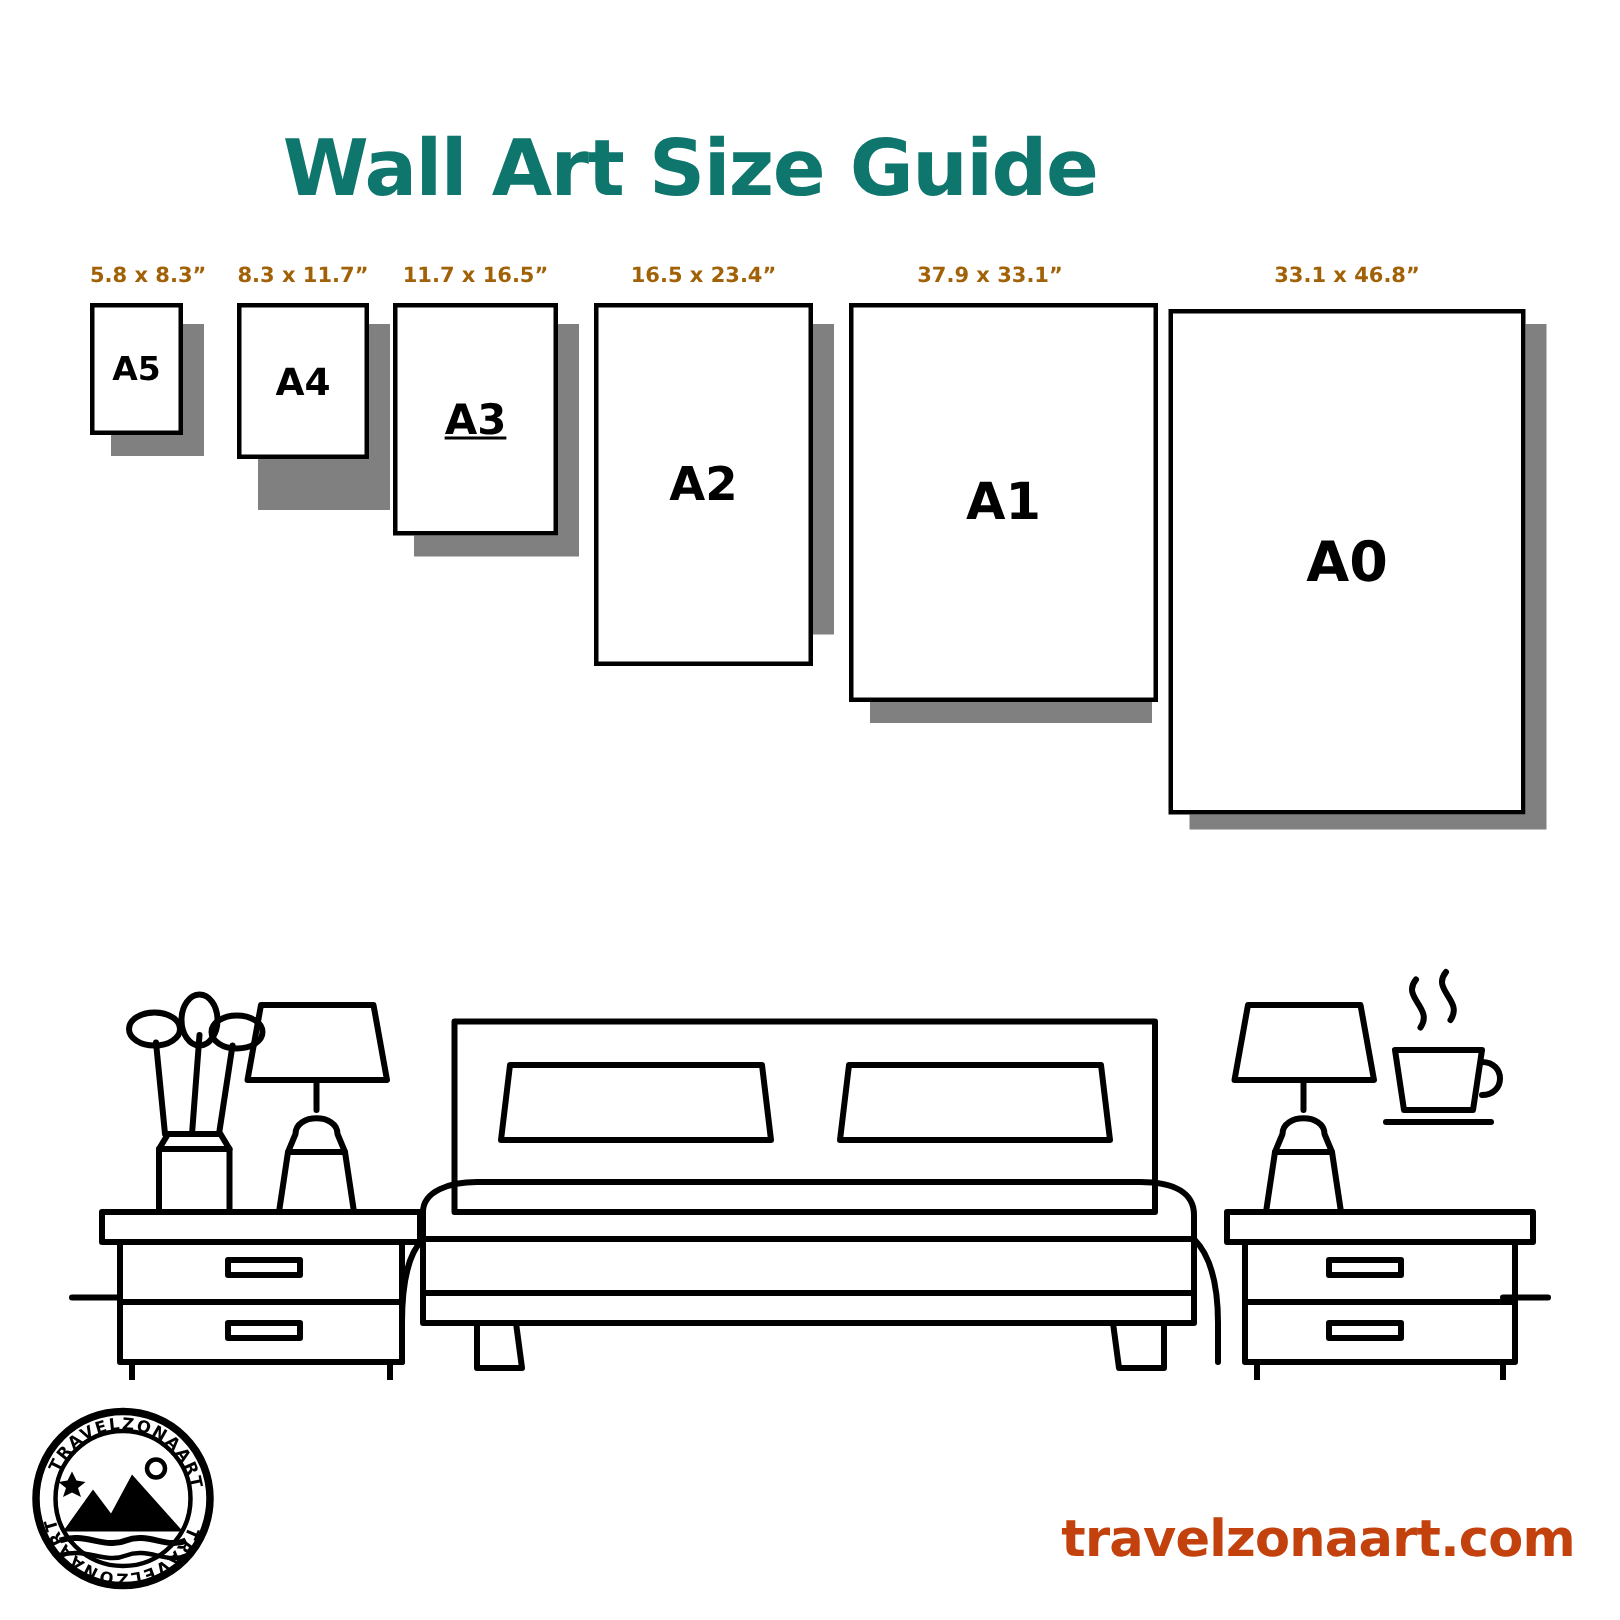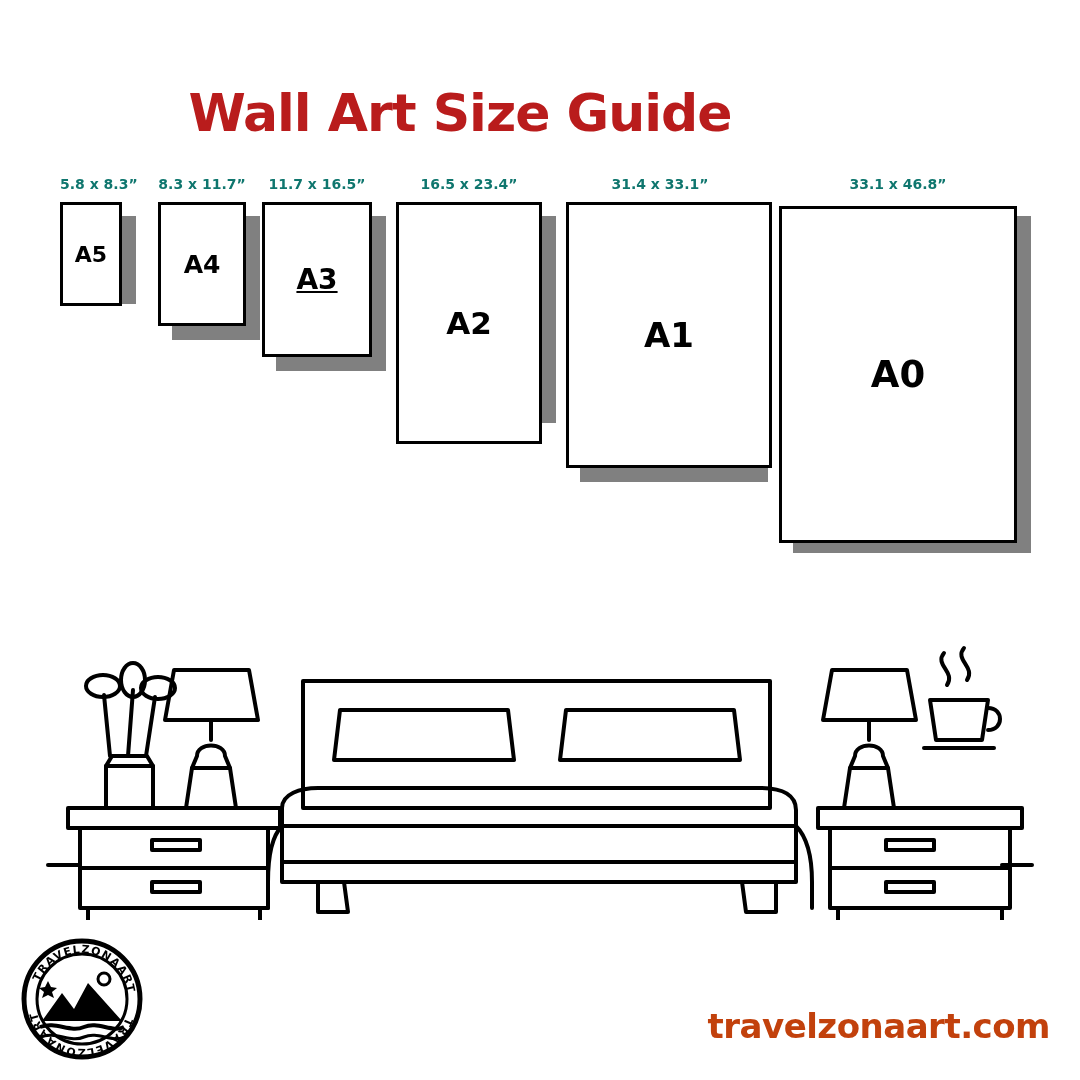--- a/index.html
+++ b/index.html
@@ -18,40 +18,40 @@
 
   #page-title {
     position: absolute;
     top: 48px;
     left: 0;
     width: 920px;
     text-align: center;
     font-size: 52px;
     font-weight: 700;
     letter-spacing: -1px;
-    color: #b91c1c;
+    color: #0f766e;
   }
 
   #frames-area {
     position: absolute;
     left: 0;
     top: 160px;
     width: 1080px;
     height: 440px;
   }
 
   .frame-group {
     position: absolute;
   }
 
   .frame-dim {
     position: absolute;
     font-size: 14px;
     font-weight: 700;
-    color: #0f766e;
+    color: #a16207;
     white-space: nowrap;
     text-align: center;
   }
 
   .frame-shadow {
     position: absolute;
     background: #808080;
   }
 
   .frame-box {
@@ -96,47 +96,47 @@
 </style>
 </head>
 <body>
 
 <h1 id="page-title">Wall Art Size Guide</h1>
 
 <div id="frames-area">
     <div class="frame-group" style="left: 60px; top: 0px; width: 76px; height: 144px;">
       <div class="frame-dim" style="left: 0px; top: 16px; width: 62px;">5.8 x 8.3”</div>
       <div class="frame-shadow" style="left: 14px; top: 56px; width: 62px; height: 88px;"></div>
-      <div class="frame-box" style="left: 0px; top: 42px; width: 62px; height: 104px;">
+      <div class="frame-box" style="left: 0px; top: 42px; width: 62px; height: 88px;">
         <span class="frame-label" style="font-size: 22px;">A5</span>
       </div>
     </div>
     <div class="frame-group" style="left: 158px; top: 0px; width: 102px; height: 180px; text-decoration: underline;">
       <div class="frame-dim" style="left: 0px; top: 16px; width: 88px;">8.3 x 11.7”</div>
       <div class="frame-shadow" style="left: 14px; top: 56px; width: 88px; height: 124px;"></div>
-      <div class="frame-box" style="left: 0px; top: 42px; width: 88px; height: 124px;">
+      <div class="frame-box" style="left: 0px; top: 42px; width: 88px; height: 104px;">
         <span class="frame-label" style="font-size: 25px;">A4</span>
       </div>
     </div>
     <div class="frame-group" style="left: 262px; top: 0px; width: 124px; height: 211px;">
       <div class="frame-dim" style="left: 0px; top: 16px; width: 110px;">11.7 x 16.5”</div>
       <div class="frame-shadow" style="left: 14px; top: 56px; width: 110px; height: 155px;"></div>
       <div class="frame-box" style="left: 0px; top: 42px; width: 110px; height: 155px;">
         <span class="frame-label" style="font-size: 28px; text-decoration: underline;">A3</span>
       </div>
     </div>
     <div class="frame-group" style="left: 396px; top: 0px; width: 160px; height: 263px;">
       <div class="frame-dim" style="left: 0px; top: 16px; width: 146px;">16.5 x 23.4”</div>
       <div class="frame-shadow" style="left: 14px; top: 56px; width: 146px; height: 207px;"></div>
       <div class="frame-box" style="left: 0px; top: 42px; width: 146px; height: 242px;">
         <span class="frame-label" style="font-size: 31px;">A2</span>
       </div>
     </div>
     <div class="frame-group" style="left: 566px; top: 0px; width: 202px; height: 322px;">
-      <div class="frame-dim" style="left: 0px; top: 16px; width: 188px;">31.4 x 33.1”</div>
+      <div class="frame-dim" style="left: 0px; top: 16px; width: 188px;">37.9 x 33.1”</div>
       <div class="frame-shadow" style="left: 14px; top: 56px; width: 188px; height: 266px;"></div>
       <div class="frame-box" style="left: 0px; top: 42px; width: 206px; height: 266px;">
         <span class="frame-label" style="font-size: 34px;">A1</span>
       </div>
     </div>
     <div class="frame-group" style="left: 779px; top: 0px; width: 252px; height: 393px;">
       <div class="frame-dim" style="left: 0px; top: 16px; width: 238px;">33.1 x 46.8”</div>
       <div class="frame-shadow" style="left: 14px; top: 56px; width: 238px; height: 337px;"></div>
       <div class="frame-box" style="left: 0px; top: 46px; width: 238px; height: 337px;">
         <span class="frame-label" style="font-size: 37px;">A0</span>

